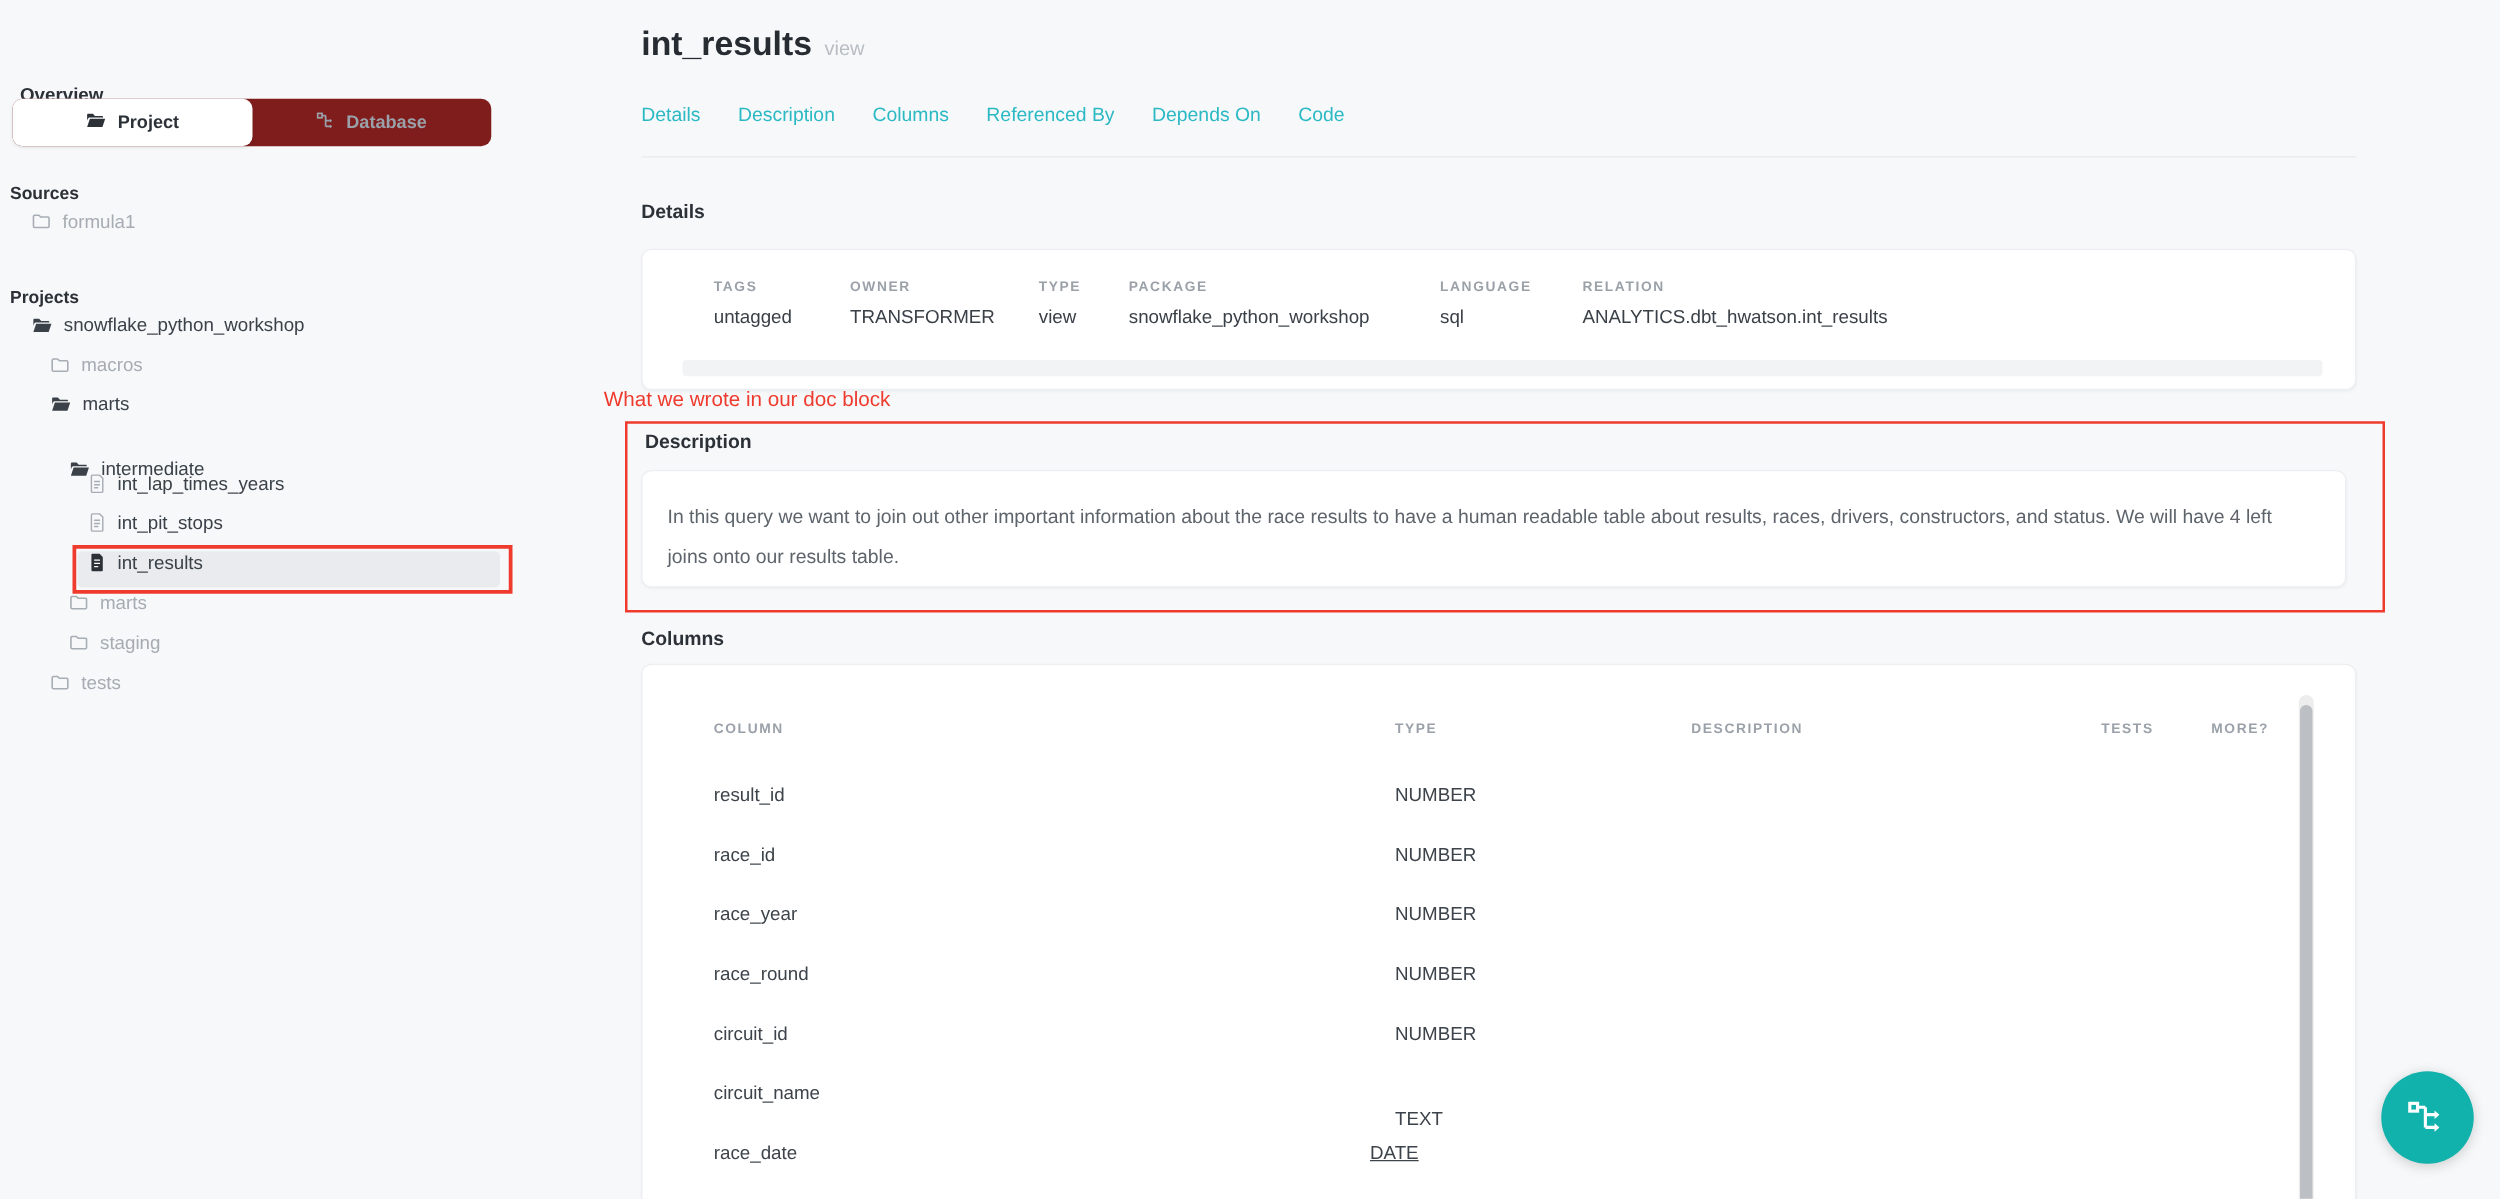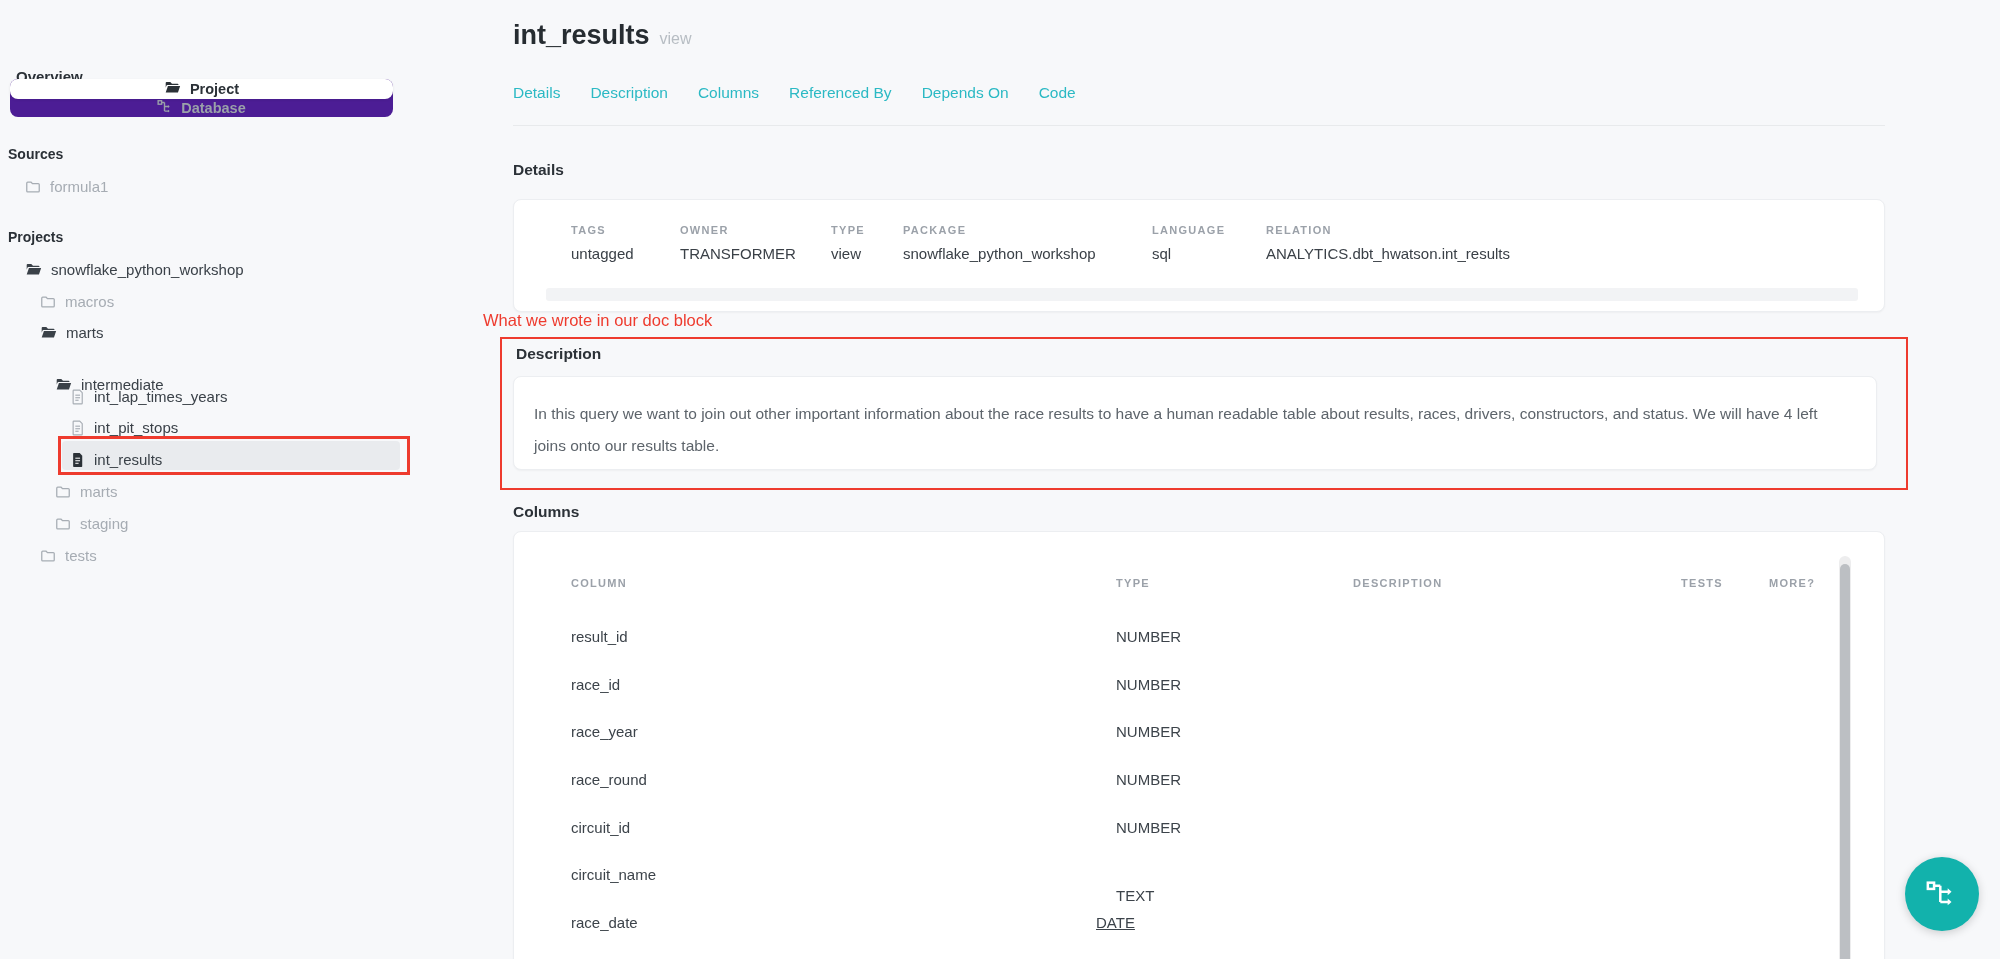--- a/index.html
+++ b/index.html
@@ -10,33 +10,33 @@
     color:#2f363c;
     position:relative;
     overflow:hidden;
   }
   .abs { position:absolute; }
 
   
   .overview { left:16px; top:26px; font-size:15px; font-weight:bold; color:#2b3137;margin-top:42px; }
   .toggle-group {
     left:10px; top:79px; width:383px; height:38px;
-    background:#4c1d95; border-radius:8px; display:flex;flex-direction:column;
+    background:#7f1d1d; border-radius:8px; display:flex;
   }
   .toggle-seg {
     flex:1; display:flex; align-items:center; justify-content:center;
     gap:9px; font-size:14.5px; font-weight:bold; color:#9aa1a9; cursor:pointer;
   }
   .toggle-seg.active {
     background:#ffffff; border-radius:8px; color:#2b3137;
     box-shadow:0 1px 3px rgba(0,0,0,0.08);
   }
   .side-label { left:8px; font-size:14px; font-weight:bold; color:#2b3137; }
   .tree-row {
-    height:26px; display:flex; align-items:flex-end; gap:9px;
+    height:26px; display:flex; align-items:flex-start; gap:9px;
     font-size:15px; color:#3a4148; white-space:nowrap;
   }
   .tree-row.dim { color:#a6acb3; }
   .tree-row .ticon { flex:0 0 auto; display:flex; }
   .sel-bg {
     left:62px; top:441px; width:338px; height:29px;
     background:#e9ebee; border-radius:4px;
   }
   .sel-redbox {
     left:58px; top:436px; width:352px; height:39px;

